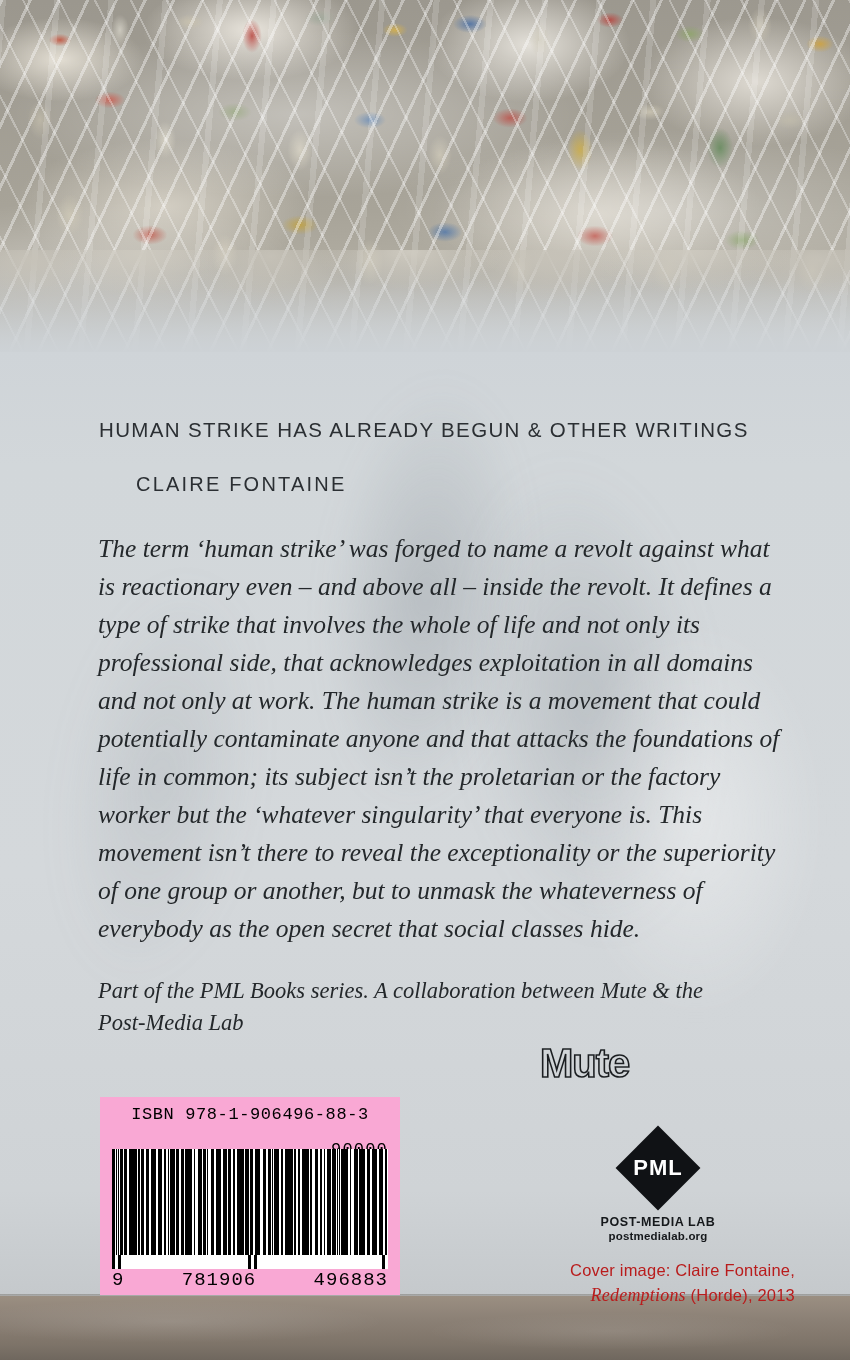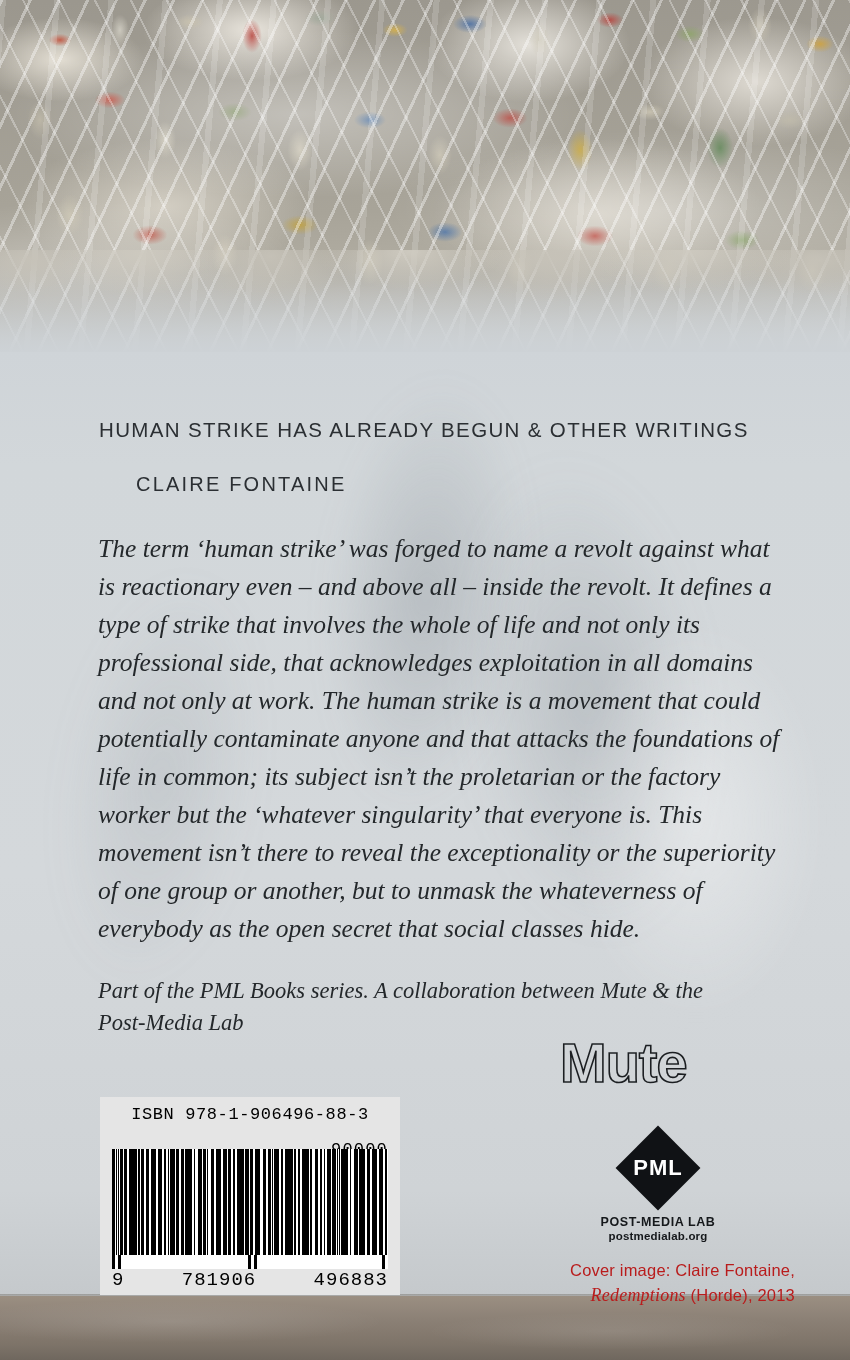--- a/index.html
+++ b/index.html
@@ -241,24 +241,24 @@
     font-family: "Liberation Serif", serif;
     font-style: italic;
     font-size: 22.5px;
     line-height: 32px;
     color: #24282b;
   }
 
   
   .mute-logo {
     position: absolute;
-    left: 560px; top: 1032px;
+    left: 540px; top: 1032px;
     width: 170px; height: 62px;
     font-family: "Liberation Sans", sans-serif;
-    font-size: 56px;
+    font-size: 40px;
     font-weight: 700;
     letter-spacing: -1px;
     color: transparent;
     -webkit-text-stroke: 1.6px #1b1e21;
     text-shadow: none;
     line-height: 62px;
   }
 
   
   .pml-wrap {
@@ -326,21 +326,21 @@
     font-style: italic;
     font-size: 18px;
   }
 
   
   .barcode-box {
     position: absolute;
     left: 100px; top: 1097px;
     width: 300px;
     height: 198px;
-    background: #e5e5e5;
+    background: #f9a8d4;
     padding: 0;
     box-sizing: border-box;
   }
   .isbn-line {
     position: absolute;
     left: 0; top: 8px;
     width: 300px;
     text-align: center;
     font-family: "Liberation Mono", monospace;
     font-size: 17px;

